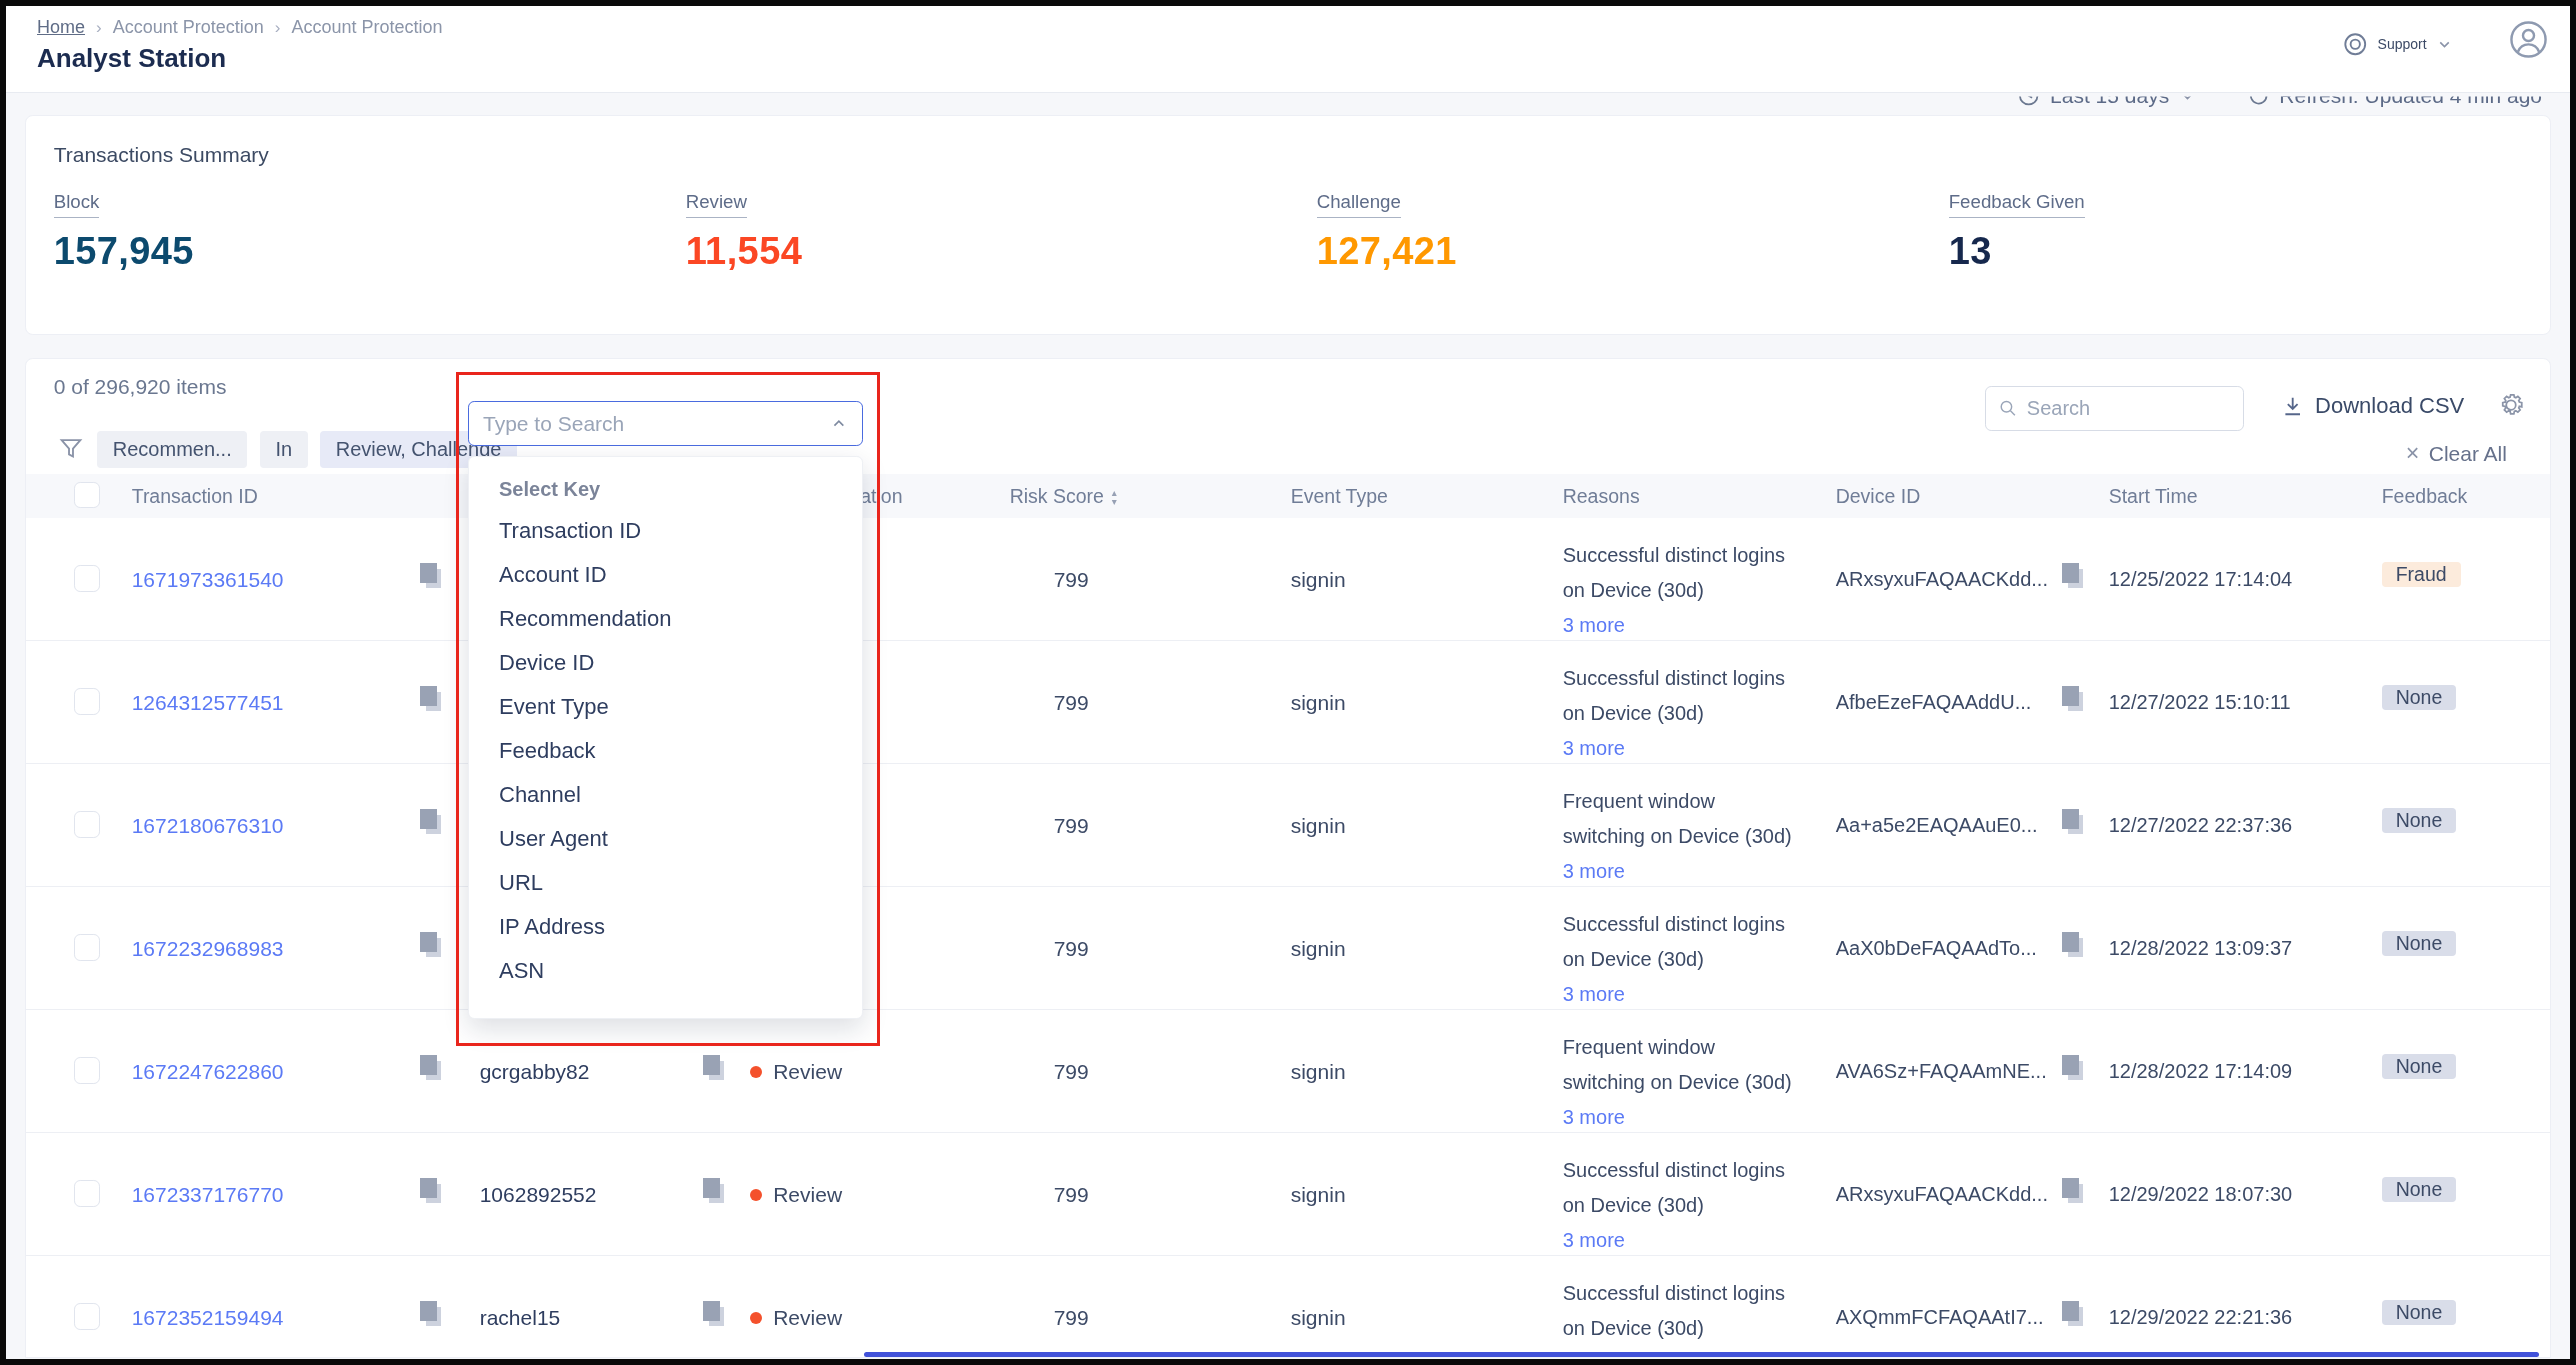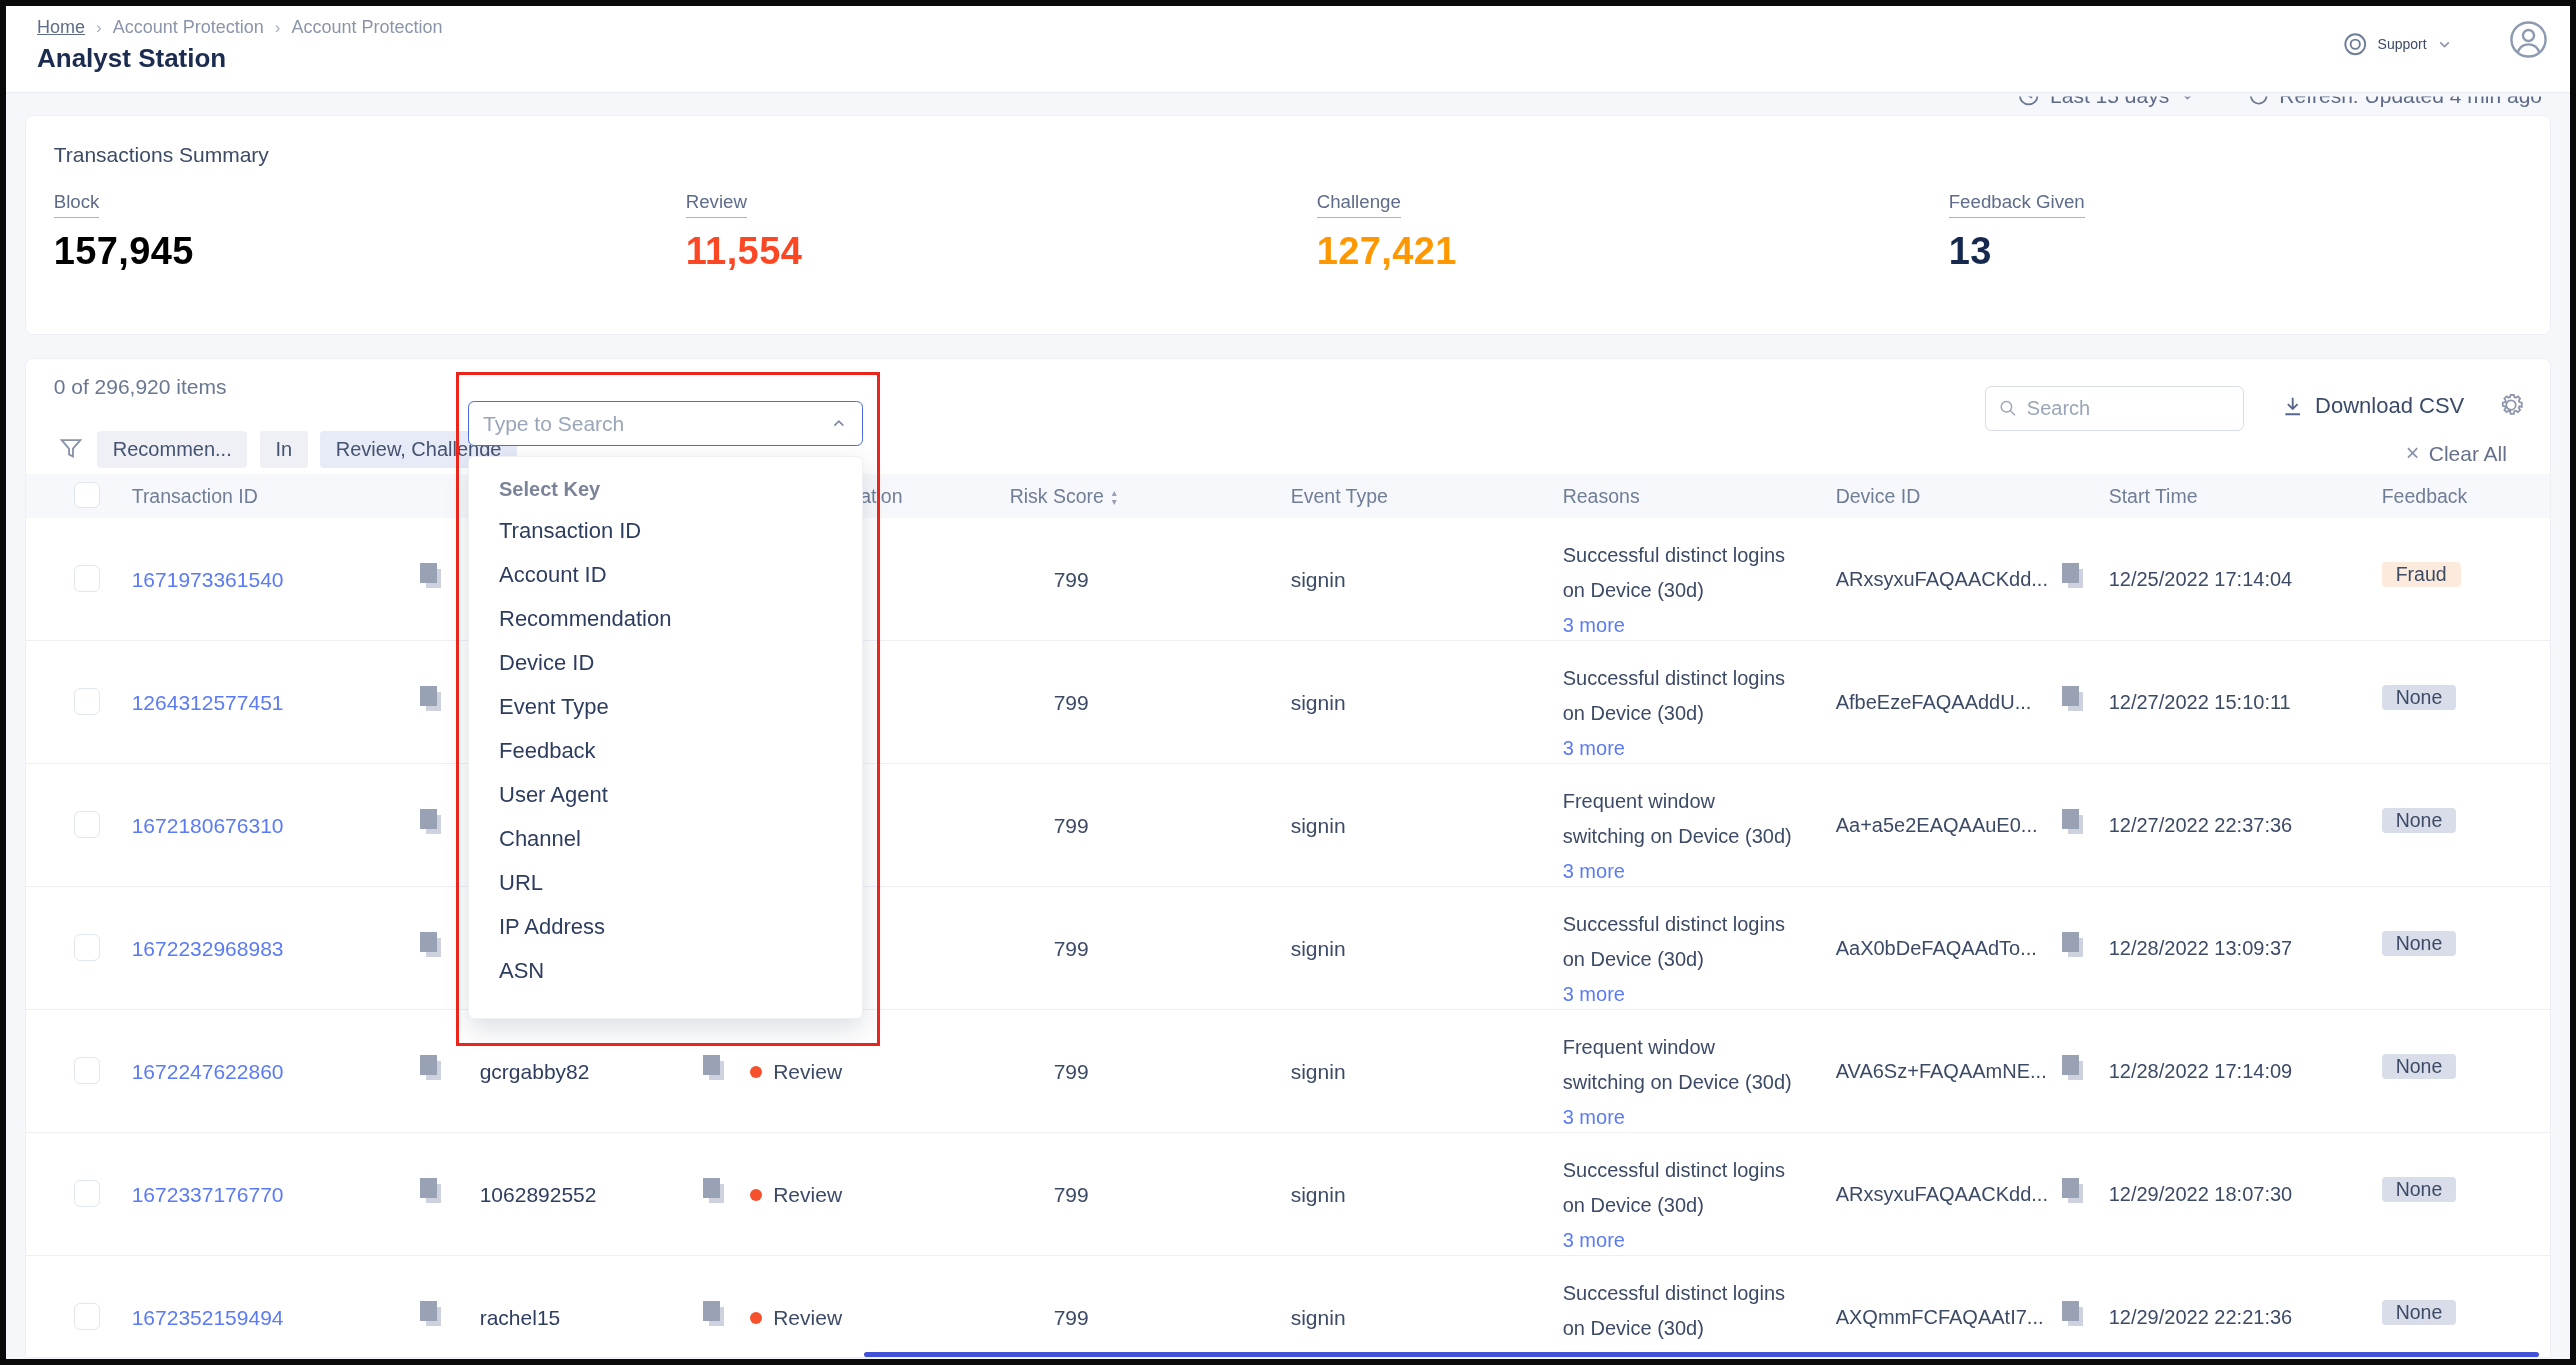--- a/index.html
+++ b/index.html
@@ -21,21 +21,21 @@
              font-size:21px; color:#5c6a87; clip-path: inset(12.5px 0 0 0); }
   .toolbar .grp { display:flex; align-items:center; gap:9.4px; }
 
   
   .card { position:absolute; background:#fff; border:0.8px solid #edeff5; border-radius:7.8px; }
   .summary { left:18.7px; top:109px; width:2526px; height:220px; }
   .summary-title { position:absolute; left:28px; top:26.5px; font-size:21px; color:#3c4a63; }
   .stat { position:absolute; top:75px; }
   .stat .lbl { font-size:18.7px; color:#5e6c89; border-bottom:0.8px solid #aab3c4; padding-bottom:3.9px; display:inline-block; }
   .stat .val { margin-top:12.5px; font-size:38px; font-weight:bold; letter-spacing:0.4px; }
-  .stat.s-block  { left:28px; }   .stat.s-block  .val { color:#000000;text-align:center; }
+  .stat.s-block  { left:28px; }   .stat.s-block  .val { color:#0c4a6e;text-align:center; }
   .stat.s-review { left:660px; }  .stat.s-review .val { color:#fb4724; }
   .stat.s-chal   { left:1291px; } .stat.s-chal   .val { color:#ff9800; }
   .stat.s-fb     { left:1923px; } .stat.s-fb     .val { color:#16284d; }
 
   
   .tablecard { left:18.7px; top:352px; width:2526px; height:1000px; overflow:hidden; border-radius:7.8px 7.8px 0 0; }
   .items-count { position:absolute; left:28px; top:15.6px; font-size:21px; color:#6a7790; }
   .searchbox { position:absolute; left:1959px; top:26.5px; width:259px; height:45px; border:0.8px solid #d7dce6; border-radius:6.2px;
                background:#fff; display:flex; align-items:center; gap:9.4px; padding:0 12.5px; }
   .searchbox input { border:none; outline:none; font-size:20px; color:#3c4a66; width:100%; font-family:"Liberation Sans",sans-serif; }
@@ -351,22 +351,22 @@
   </div>
 
   <div class="panel">
     <div class="gh">Select Key</div>
     <div class="opt">Transaction ID</div>
     <div class="opt">Account ID</div>
     <div class="opt">Recommendation</div>
     <div class="opt">Device ID</div>
     <div class="opt">Event Type</div>
     <div class="opt">Feedback</div>
+    <div class="opt">Channel</div>
     <div class="opt">User Agent</div>
-    <div class="opt">Channel</div>
     <div class="opt">URL</div>
     <div class="opt">IP Address</div>
     <div class="opt">ASN</div>
   </div>
 
   <div class="red-annot"></div>
 
 </div>
 </div>
 

